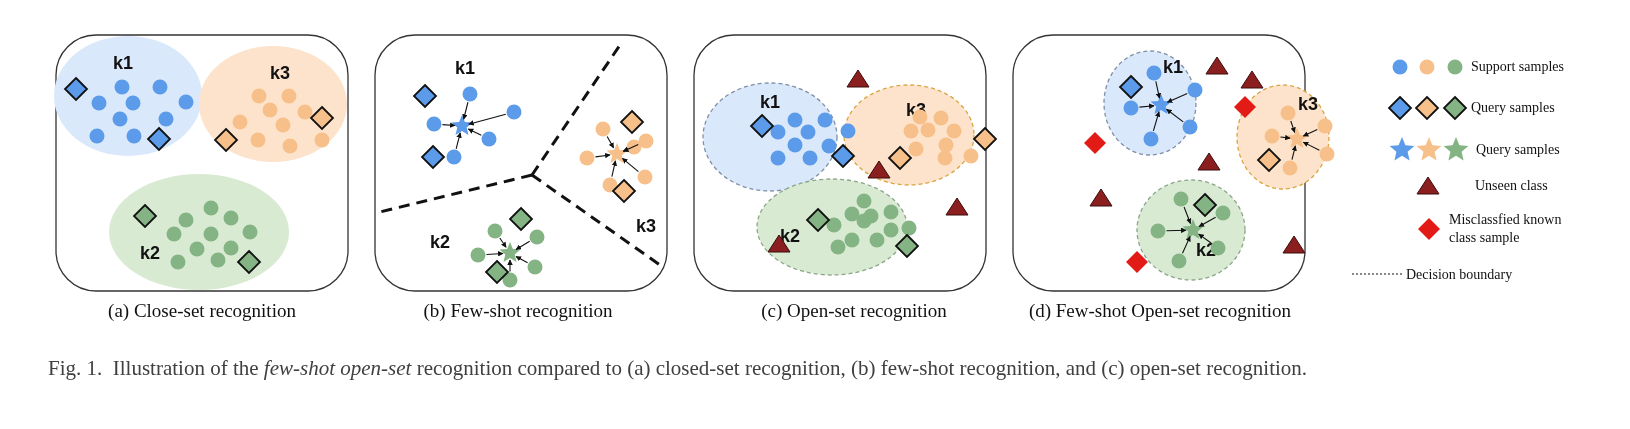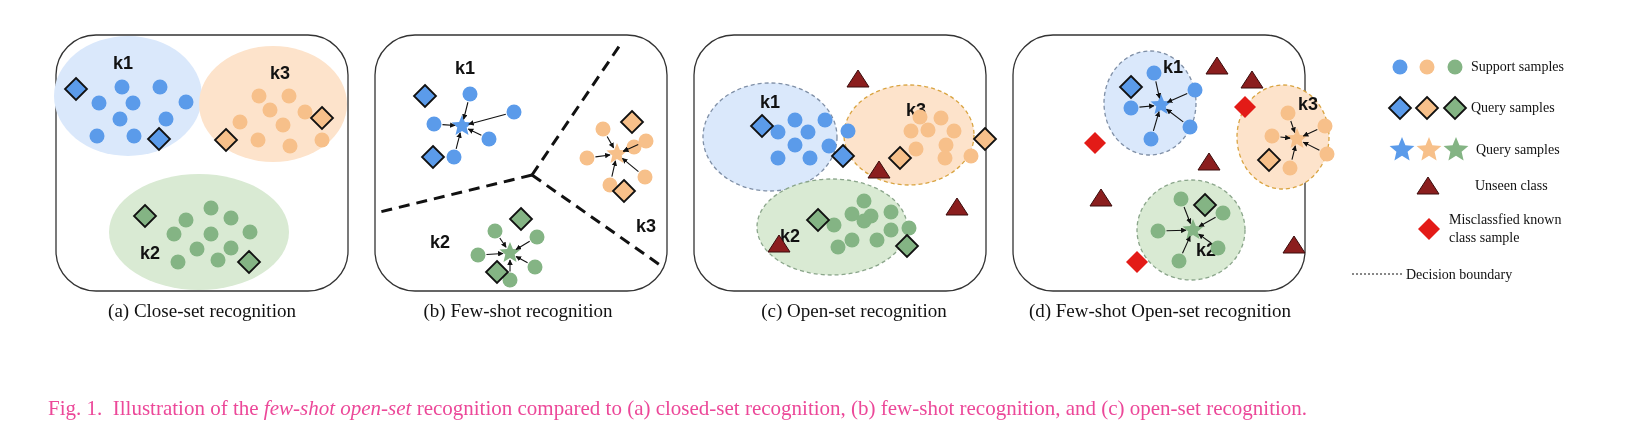--- a/index.html
+++ b/index.html
@@ -3,21 +3,21 @@
 <meta charset="utf-8">
 <style>
   html, body { margin: 0; padding: 0; background: #ffffff; }
   body { width: 1630px; height: 429px; position: relative; overflow: hidden; }
   #fig { position: absolute; left: 0; top: 0; }
   .caption-sub { font-family: "Liberation Serif", serif; font-size: 19px; fill: #111; }
   .klabel { font-family: "Liberation Sans", sans-serif; font-weight: bold; font-size: 18px; fill: #111; }
   .legend-text { font-family: "Liberation Serif", serif; font-size: 14px; fill: #111; }
   #fig-caption {
     position: absolute; left: 48px; top: 356px;
-    font-family: "Liberation Serif", serif; font-size: 21px; color: #ec4899; white-space: nowrap; margin-top: 40px;
+    font-family: "Liberation Serif", serif; font-size: 21px; color: #404040; white-space: nowrap;
   }
   #fig-caption .it { font-style: italic; }
 </style>
 </head>
 <body>
 
 <svg id="fig" width="1630" height="429" viewBox="0 0 1630 429" xmlns="http://www.w3.org/2000/svg">
   <defs>
     <marker id="arrow" viewBox="0 0 10 10" refX="9" refY="5" markerWidth="5" markerHeight="5" orient="auto-start-reverse">
       <path d="M0,0 L10,5 L0,10 z" fill="#111"></path>

